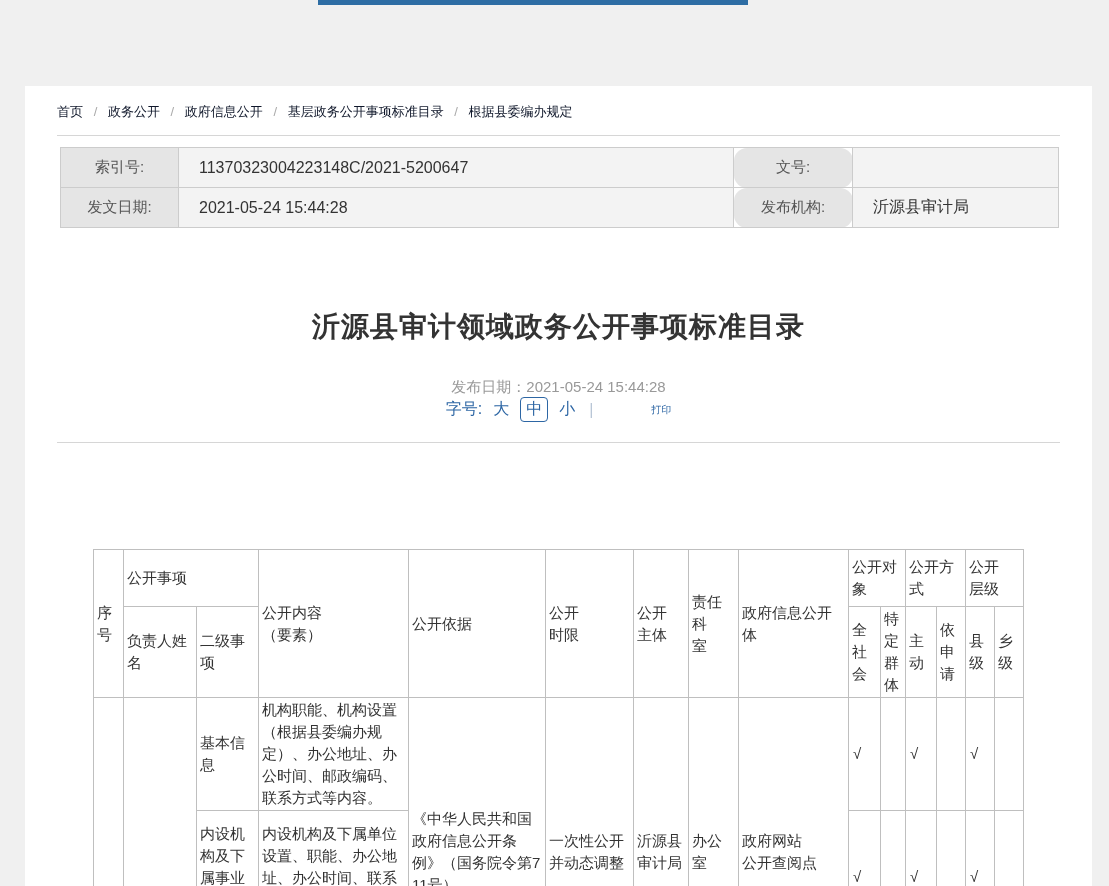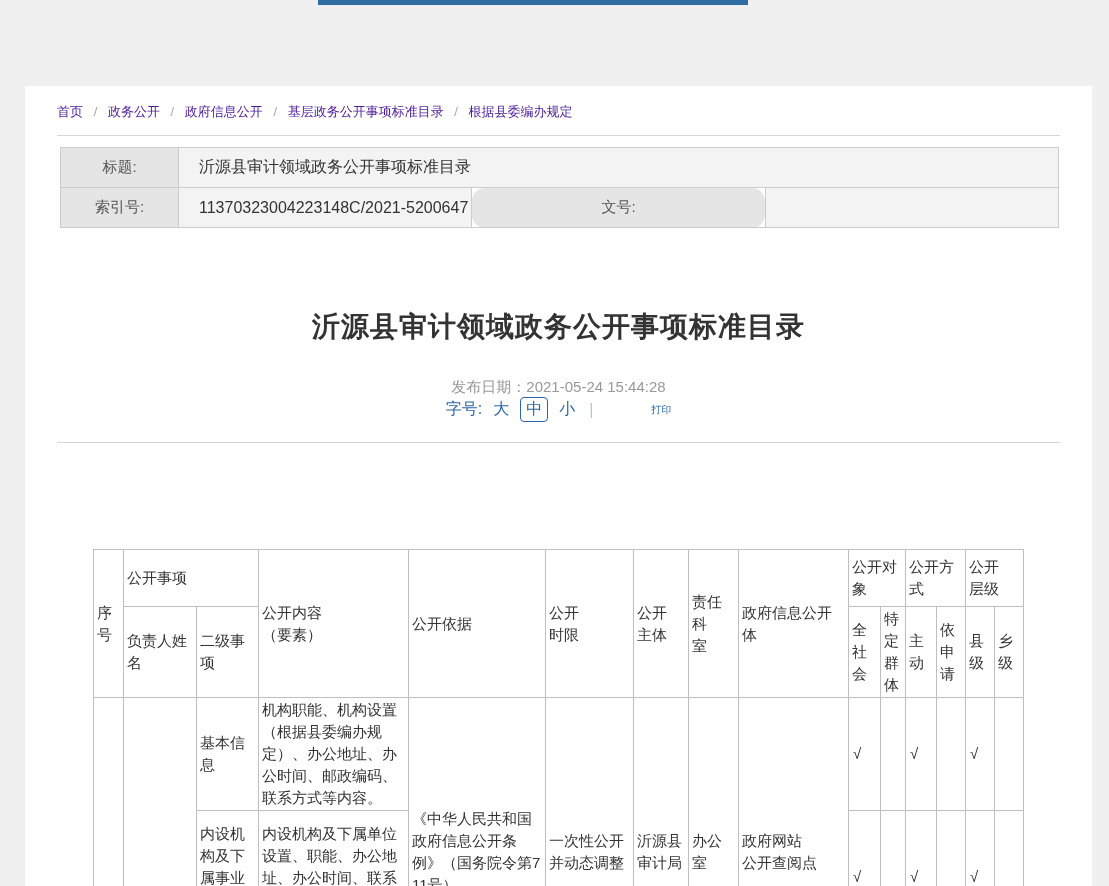--- a/index.html
+++ b/index.html
@@ -14,21 +14,21 @@
   .topbar-fragment {
     position: absolute; left: 318px; top: 0; width: 430px; height: 5px;
     background: #2e6da4;
   }
   .card {
     position: absolute; left: 25px; top: 86px; width: 1067px; min-height: 1000px;
     background: #ffffff; padding: 17px 32px 40px 32px;
   }
   
   .breadcrumb { font-size: 13px; color: #999; padding-bottom: 14px; }
-  .breadcrumb a { color: #4c1d95; text-decoration: none; cursor: pointer; }
+  .breadcrumb a { color: #0f172a; text-decoration: none; cursor: pointer; }
   .breadcrumb .sep { color: #aaa; margin: 0 7px; }
   .rule { border: none; border-top: 1px solid #d6d6d6; height: 0; }
   
   .meta-table {
     width: 999px; margin: 11px 0 0 3px;
     border-collapse: collapse; table-layout: fixed; font-size: 15px;
   }
   .meta-table td { border: 1px solid #ccc; height: 40px; }
   .meta-table td.lbl {
     background: #e5e5e5; color: #555; text-align: center; width: 118px;
@@ -89,29 +89,31 @@
     <span class="sep">/</span>
     <a>基层政务公开事项标准目录</a>
     <span class="sep">/</span>
     <a>根据县委编办规定</a>
   </div>
 
   <hr class="rule">
 
   <table class="meta-table">
     <tbody>
-        <tr>
-      <td class="lbl">标题:</td>
-      <td class="val" colspan="3">沂源县审计领域政务公开事项标准目录</td>
-    </tr>
     <tr>
       <td class="lbl">索引号:</td>
       <td class="val" style="width:555px">11370323004223148C/2021-5200647</td>
       <td class="lbl lbl2">文号:</td>
       <td class="val"></td>
+    </tr>
+    <tr>
+      <td class="lbl">发文日期:</td>
+      <td class="val">2021-05-24 15:44:28</td>
+      <td class="lbl lbl2">发布机构:</td>
+      <td class="val">沂源县审计局</td>
     </tr>
   </tbody>
     </table>
 
   <h1 class="article-title">沂源县审计领域政务公开事项标准目录</h1>
 
   <div class="article-meta">
     <div class="pub-date">
       <span>发布日期：</span><span>2021-05-24 15:44:28</span>
     </div>

